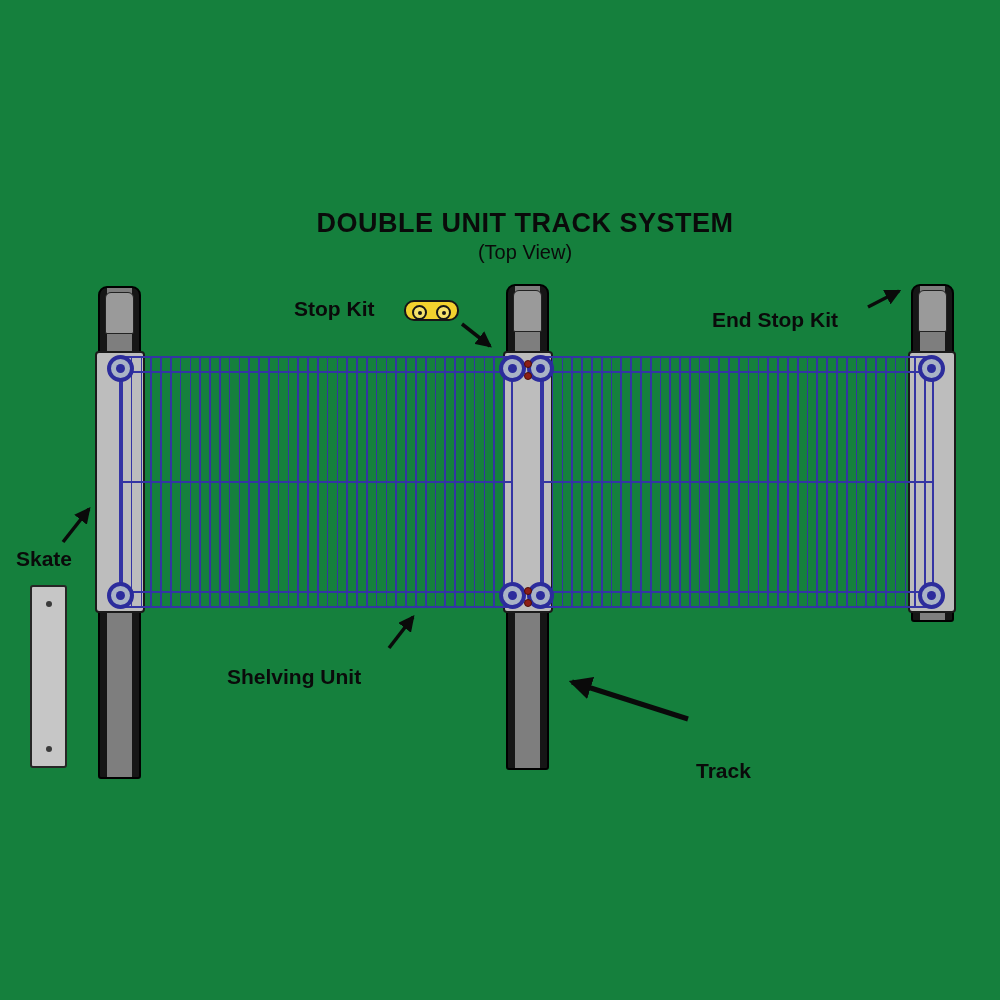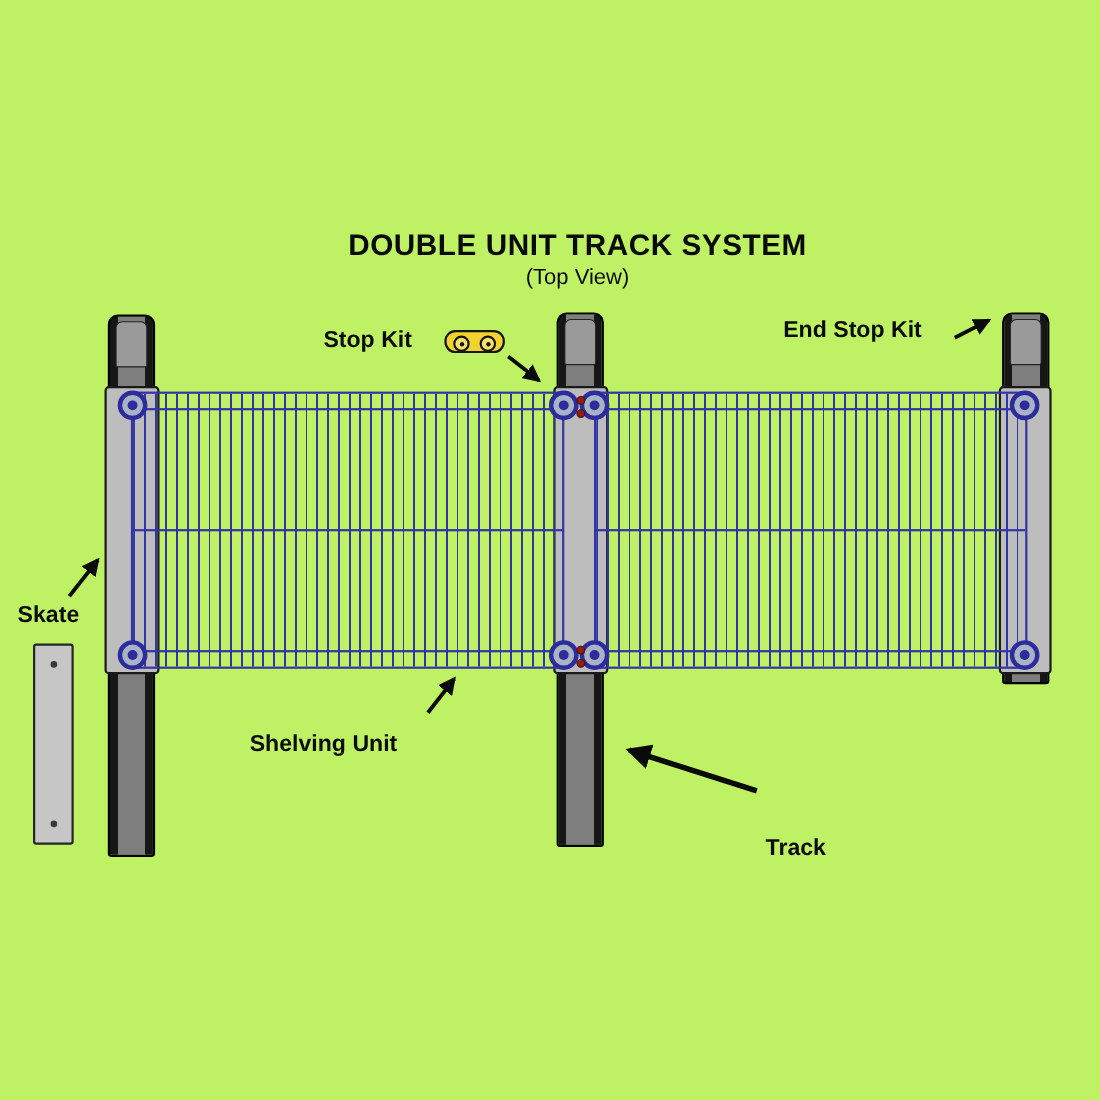--- a/index.html
+++ b/index.html
@@ -1,19 +1,19 @@
 <!DOCTYPE html>
 <html><head>
 <meta charset="utf-8">
 <style>
   html,body{margin:0;padding:0;background:#ffffff;}
   #canvas{
     position:relative;
     width:1000px;height:1000px;
-    background:#bef264;
+    background:#15803d;
     font-family:"Liberation Sans", sans-serif;
     overflow:hidden;
   }
   .title{
     position:absolute;left:525px;top:208px;transform:translateX(-50%);
     font-size:27px;font-weight:bold;color:#0a0a0a;letter-spacing:.5px;white-space:nowrap;
   }
   .subtitle{
     position:absolute;left:525px;top:241px;transform:translateX(-50%);
     font-size:20px;color:#0a0a0a;white-space:nowrap;
@@ -154,18 +154,18 @@
       </marker>
     </defs>
     <line x1="462" y1="324" x2="490" y2="346" stroke="#0a0a0a" stroke-width="3.5" marker-end="url(#ah)"></line>
     <line x1="868" y1="307" x2="899" y2="291" stroke="#0a0a0a" stroke-width="3.5" marker-end="url(#ah)"></line>
     <line x1="63" y1="542" x2="89" y2="509" stroke="#0a0a0a" stroke-width="3.5" marker-end="url(#ah)"></line>
     <line x1="389" y1="648" x2="413" y2="617" stroke="#0a0a0a" stroke-width="3.5" marker-end="url(#ah)"></line>
     <line x1="688" y1="719" x2="572" y2="682" stroke="#0a0a0a" stroke-width="5" marker-end="url(#ah)"></line>
   </svg>
 
   <div class="diagram-label" style="left:294px;top:297px;">Stop Kit</div>
-  <div class="diagram-label" style="left:712px;top:288px;">End Stop Kit</div>
+  <div class="diagram-label" style="left:712px;top:308px;">End Stop Kit</div>
   <div class="diagram-label" style="left:16px;top:547px;">Skate</div>
   <div class="diagram-label" style="left:227px;top:645px;margin-top:20px;">Shelving Unit</div>
   <div class="diagram-label" style="left:696px;top:711px;margin-top:48px;">Track</div>
 
 </div>
 
 </body></html>

